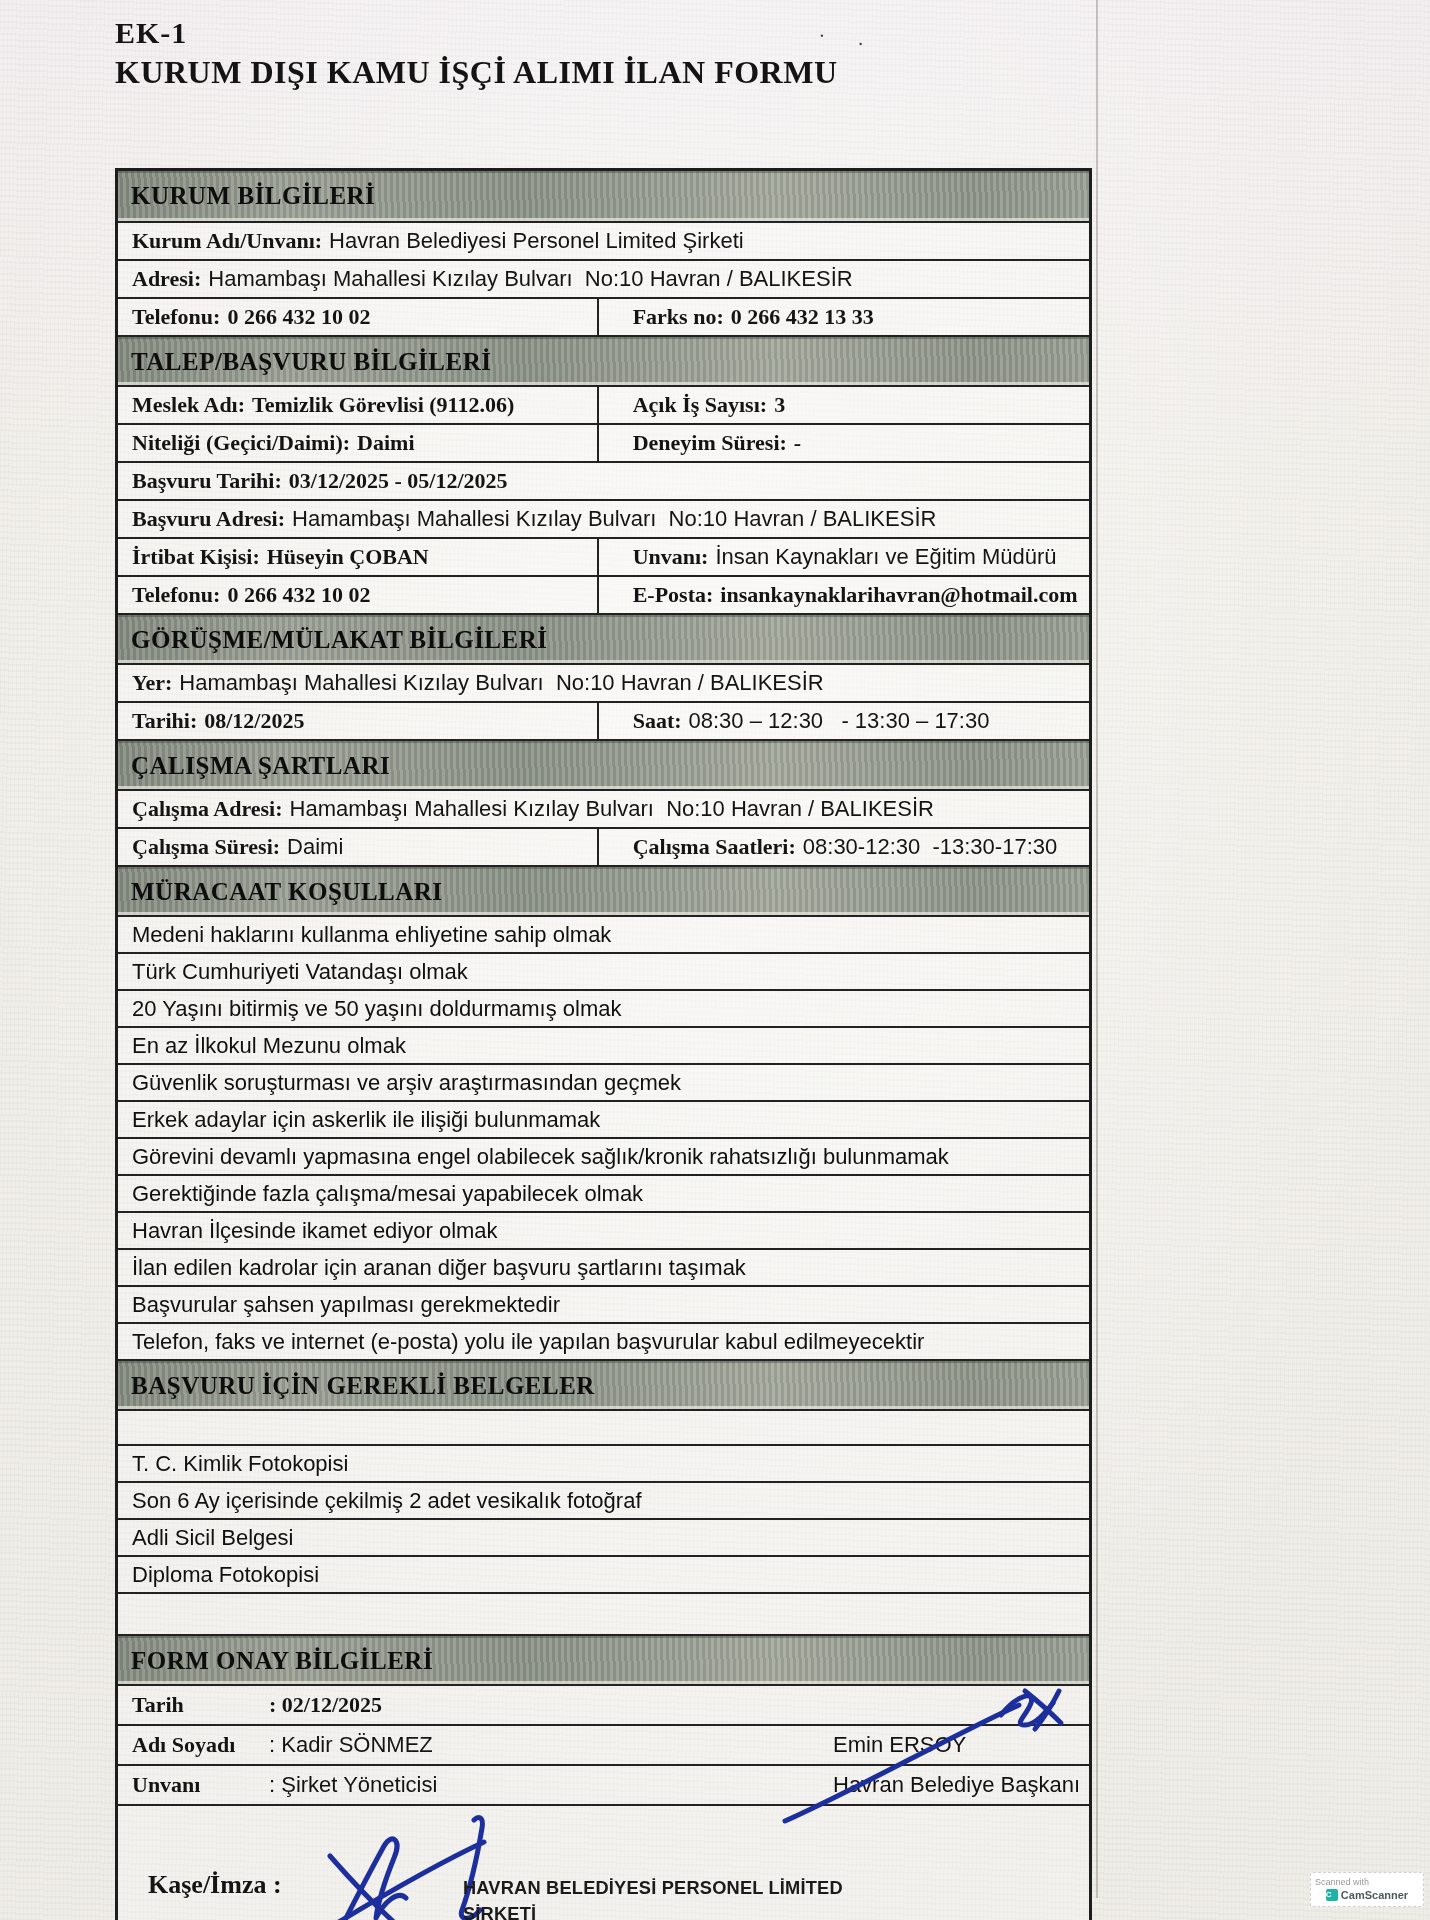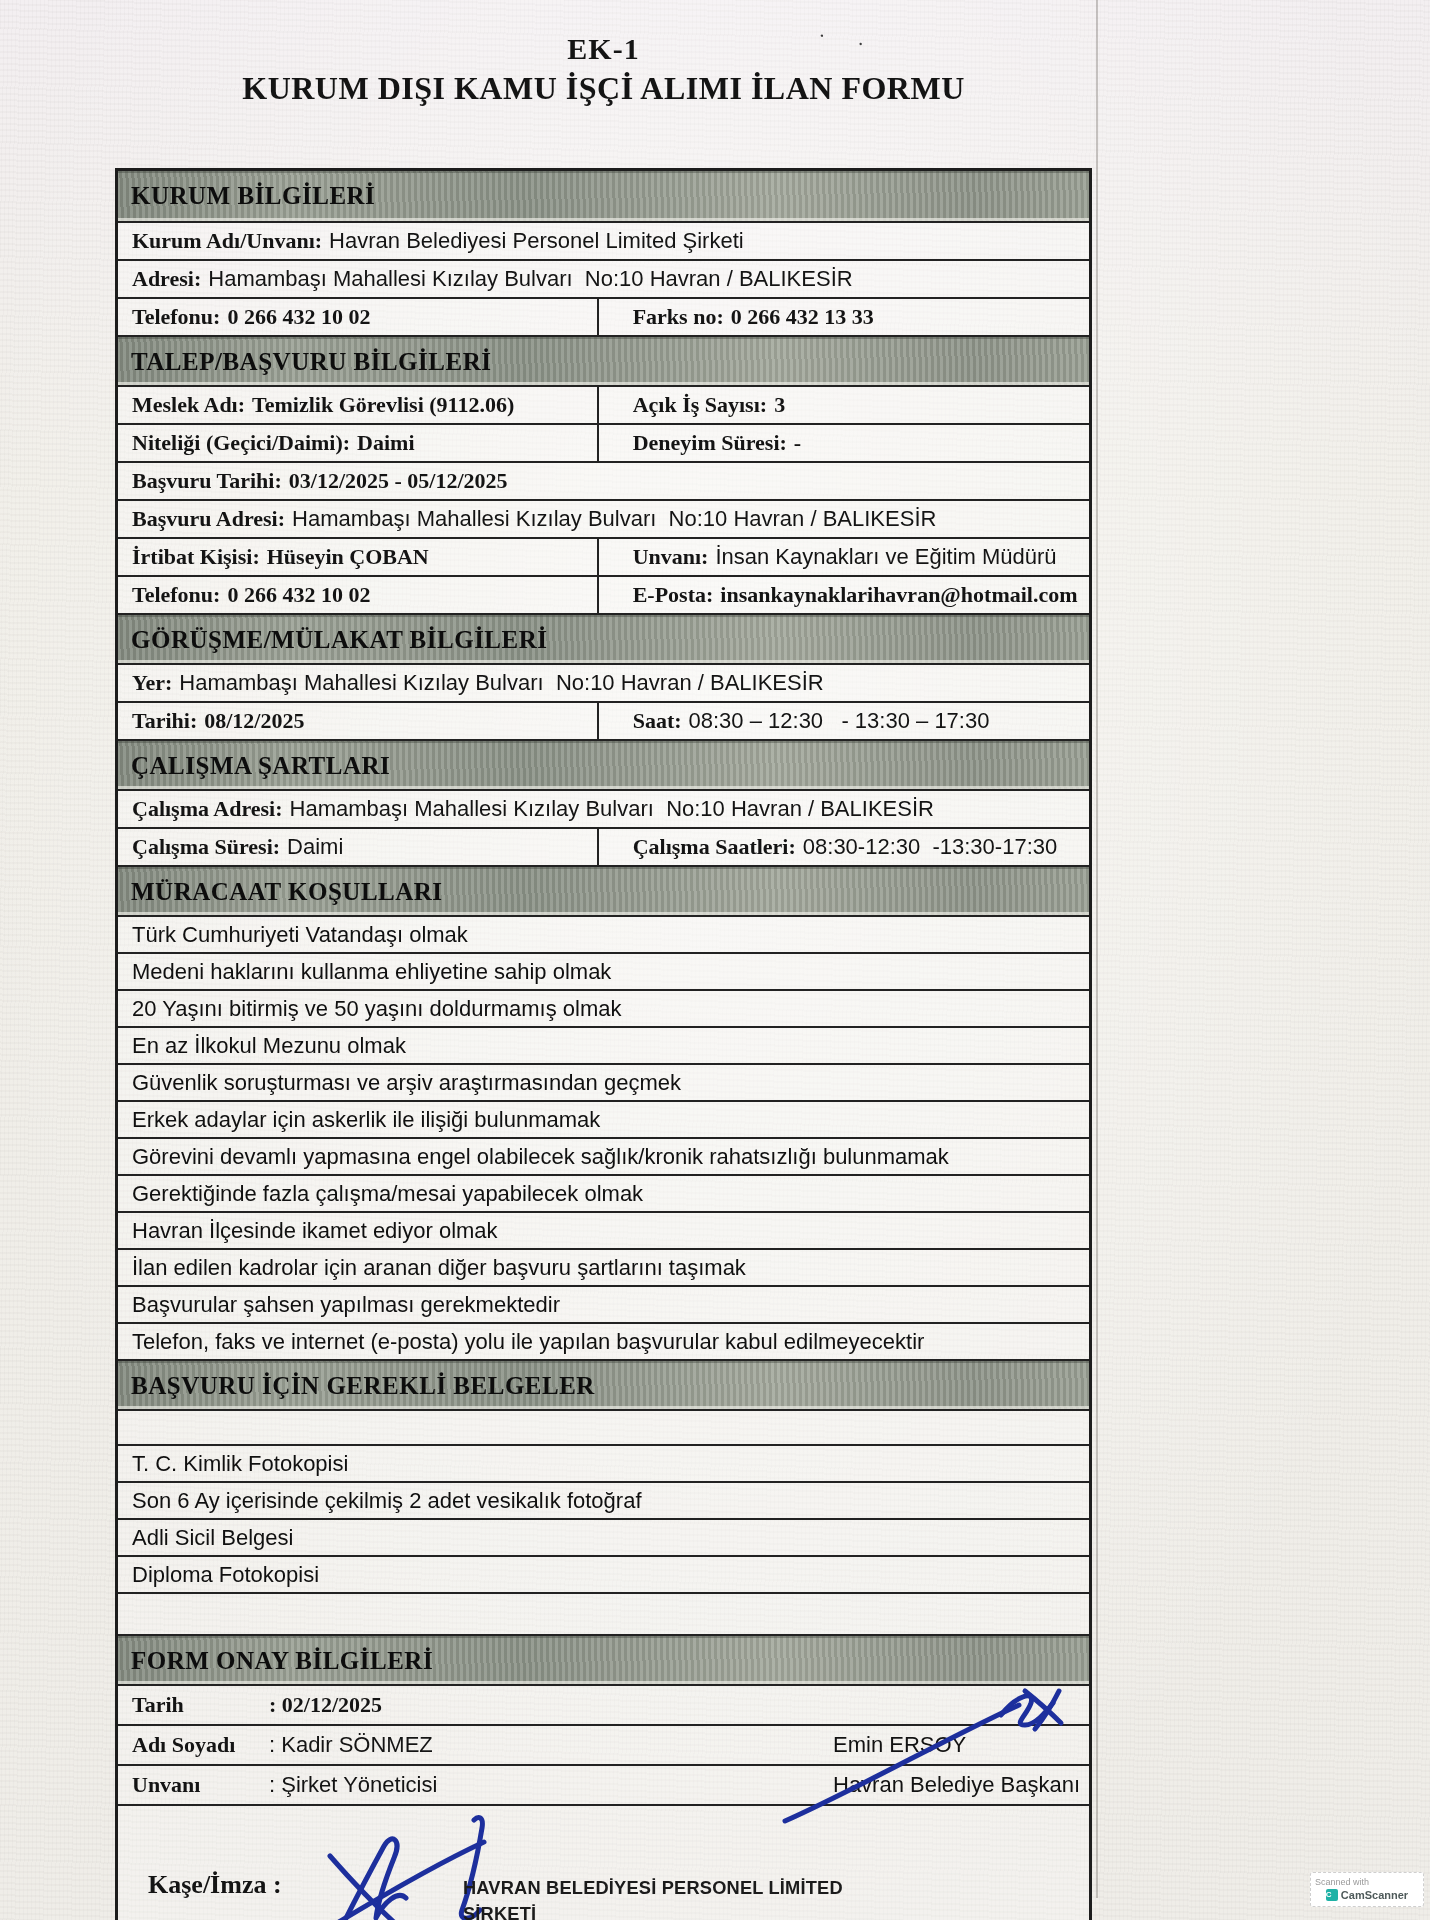--- a/index.html
+++ b/index.html
@@ -11,21 +11,21 @@
     background:
       radial-gradient(ellipse at 50% 35%, rgba(255,255,255,0.55), rgba(255,255,255,0) 75%),
       repeating-linear-gradient(2deg, rgba(125,118,112,0.045) 0 2px, rgba(0,0,0,0) 2px 6px),
       repeating-linear-gradient(91deg, rgba(150,140,150,0.05) 0 1px, rgba(0,0,0,0) 1px 4px),
       linear-gradient(180deg,#f3eff1 0%,#f1efe9 25%,#efede8 100%);
     font-family:"Liberation Serif", serif;
     color:#141414;
   }
   .scan-line{position:absolute;left:1096px;top:0;width:2px;height:1898px;background:rgba(110,104,98,0.35);}
   .ink-dots{position:absolute;left:818px;top:30px;font-size:20px;color:#3a3a3a;letter-spacing:14px;transform:rotate(12deg);}
-  .page-header{position:absolute;left:115px;top:32px;width:977px;text-align:center;font-family:Liberation Serif, serif;}
+  .page-header{position:absolute;left:115px;top:16px;width:977px;font-family:Liberation Serif, serif;}
   .doc-code{font-size:30px;font-weight:700;letter-spacing:1px;}
   .doc-title{margin:4px 0 0 0;font-size:32px;font-weight:700;letter-spacing:0.5px;}
   .form{
     position:absolute;left:115px;top:168px;width:977px;
     border:3px solid #1d1d1d;
     background:rgba(255,255,255,0.25);
     box-sizing:border-box;
   }
   .form > div{border-top:2px solid #222;box-sizing:border-box;}
   .form > div:first-child{border-top:none;}
@@ -125,22 +125,22 @@
     </div>
 
     <div class="sec-bar">ÇALIŞMA ŞARTLARI</div>
     <div class="row"><span class="lbl">Çalışma Adresi:</span><span class="val v-sans">Hamambaşı Mahallesi Kızılay Bulvarı  No:10 Havran / BALIKESİR</span></div>
     <div class="row split">
       <div class="cell c-left"><span class="lbl">Çalışma Süresi:</span><span class="val v-sans">Daimi</span></div>
       <div class="cell c-right"><span class="lbl">Çalışma Saatleri:</span><span class="val v-sans">08:30-12:30  -13:30-17:30</span></div>
     </div>
 
     <div class="sec-bar">MÜRACAAT KOŞULLARI</div>
+    <div class="row item">Medeni haklarını kullanma ehliyetine sahip olmak</div>
     <div class="row item">Türk Cumhuriyeti Vatandaşı olmak</div>
-    <div class="row item">Medeni haklarını kullanma ehliyetine sahip olmak</div>
     <div class="row item">20 Yaşını bitirmiş ve 50 yaşını doldurmamış olmak</div>
     <div class="row item">En az İlkokul Mezunu olmak</div>
     <div class="row item">Güvenlik soruşturması ve arşiv araştırmasından geçmek</div>
     <div class="row item">Erkek adaylar için askerlik ile ilişiği bulunmamak</div>
     <div class="row item">Görevini devamlı yapmasına engel olabilecek sağlık/kronik rahatsızlığı bulunmamak</div>
     <div class="row item">Gerektiğinde fazla çalışma/mesai yapabilecek olmak</div>
     <div class="row item">Havran İlçesinde ikamet ediyor olmak</div>
     <div class="row item">İlan edilen kadrolar için aranan diğer başvuru şartlarını taşımak</div>
     <div class="row item">Başvurular şahsen yapılması gerekmektedir</div>
     <div class="row item">Telefon, faks ve internet (e-posta) yolu ile yapılan başvurular kabul edilmeyecektir</div>

